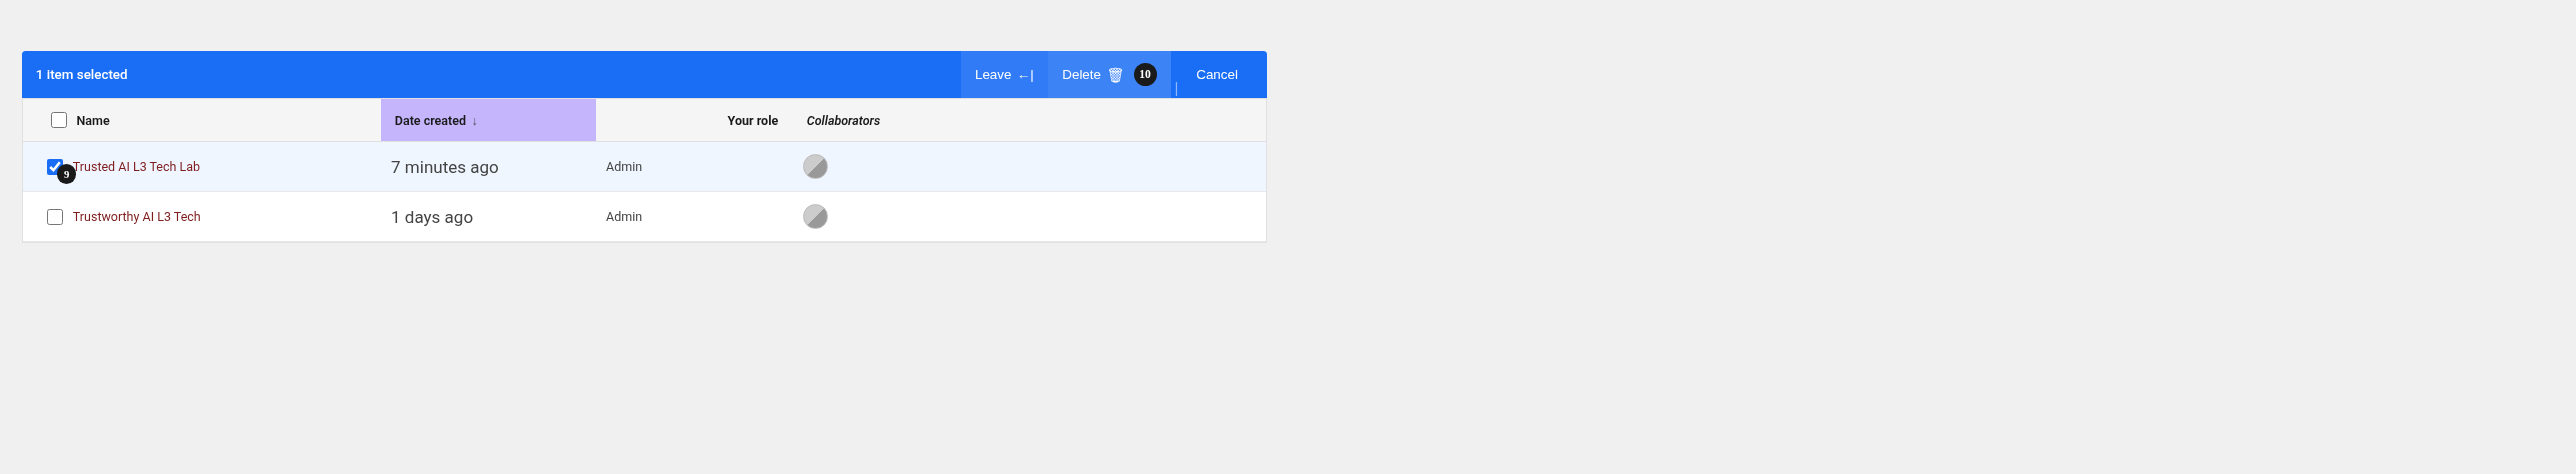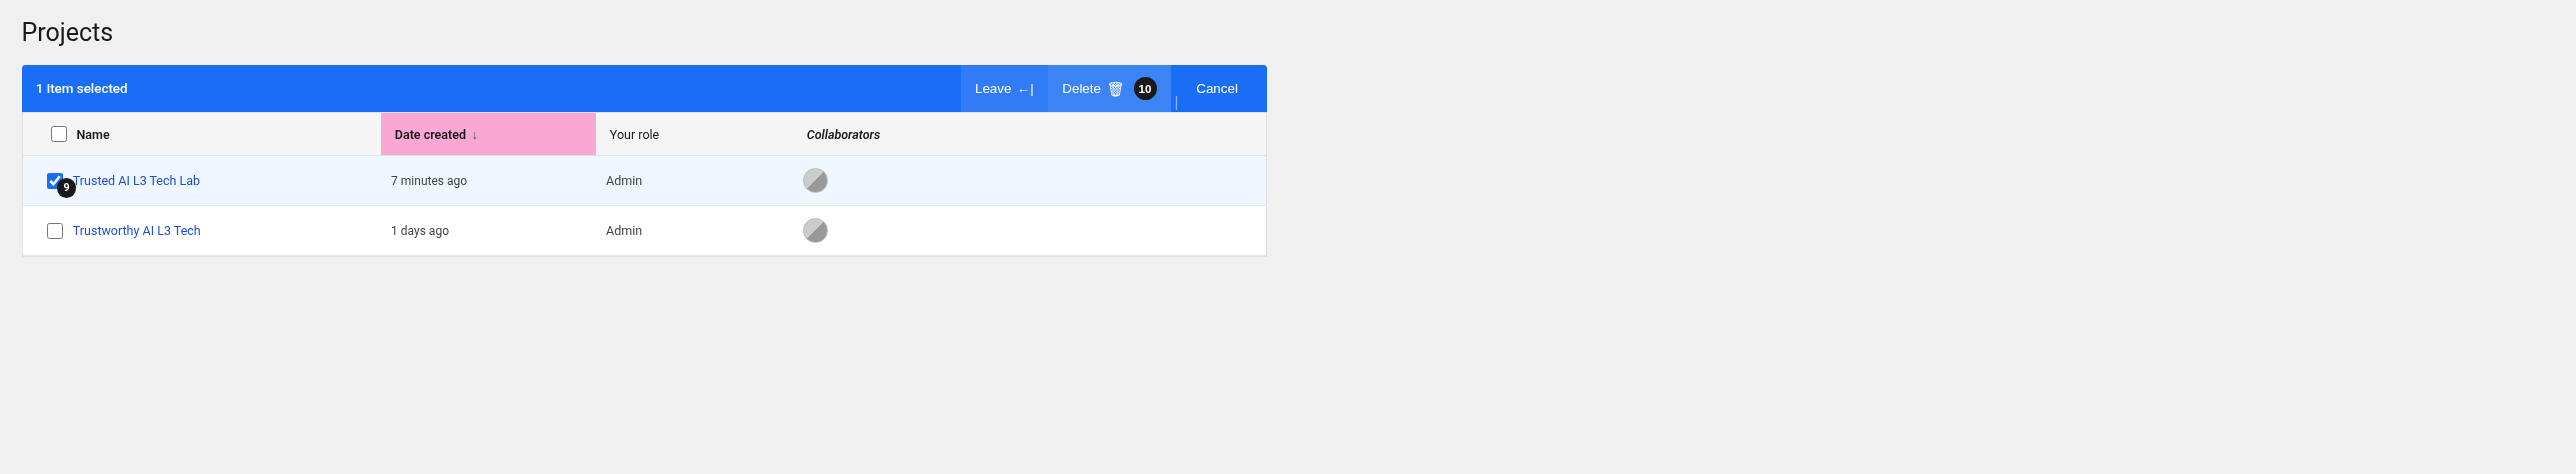--- a/index.html
+++ b/index.html
@@ -24,20 +24,21 @@
       color: #1a1a1a;
     }
 
     .selection-bar {
       display: flex;
       align-items: center;
       background: #1a6ef5;
       height: 47px;
       padding: 0 14.3px;
       border-radius: 3.6px 3.6px 0 0;
+      margin-top: 33px;
     }
 
     .selection-count {
       color: white;
       font-size: 13.4px;
       font-weight: 500;
       flex: 1;
     }
 
     .selection-actions {
@@ -102,31 +103,32 @@
       font-size: 12.5px;
     }
 
     .th-date {
       flex: 0 0 215px;
       font-weight: 600;
       font-size: 12.5px;
       display: flex;
       align-items: center;
       gap: 5.4px;
-      background: #f9a8d4;
+      background: #c4b5fd;
       height: 100%;
       padding: 0 14.3px;
       margin-left: 0;
     }
 
     .th-role {
       flex: 0 0 197px;
-      font-weight: 400;
-      font-size: 12.5px;
-      padding: 0 14.3px;
+      font-weight: 700;
+      font-size: 12.5px;
+      padding: 0 14.3px;
+      text-align: right;
     }
 
     .th-collaborators {
       flex: 1;
       font-weight: 600;
       font-size: 12.5px;
       padding: 0 14.3px;
       font-style: italic;
     }
 
@@ -151,26 +153,26 @@
     .row-checkbox {
       width: 36px;
       display: flex;
       align-items: center;
       justify-content: center;
     }
 
     .row-name {
       flex: 0 0 304px;
       font-size: 12.5px;
-      color: #1d4ed8;
+      color: #7f1d1d;
     }
 
     .row-date {
       flex: 0 0 215px;
-      font-size: 12px;
+      font-size: 17px;
       color: #444;
       padding: 0 14.3px;
     }
 
     .row-role {
       flex: 0 0 197px;
       font-size: 12.5px;
       color: #444;
       padding: 0 14.3px;
     }
@@ -203,27 +205,27 @@
       align-items: center;
       justify-content: center;
       width: 23px;
       height: 23px;
       border-radius: 50%;
       background: #1a1a1a;
       color: white;
       font-size: 11.6px;
       font-weight: 700;
       margin-left: 3.6px;
+      font-family: Liberation Serif, serif;
     }
   </style>
 </head>
 <body>
 
 <div class="page-container">
-  <h1 class="page-title">Projects</h1>
 
   <div class="selection-bar">
     <span class="selection-count">1 item selected</span>
     <div class="selection-actions">
       <button class="action-btn leave-btn">
         <span>Leave</span>
         <span style="font-size:13.4px;">←|</span>
       </button>
       <button class="action-btn" style="position:relative;">
         <span>Delete</span>

